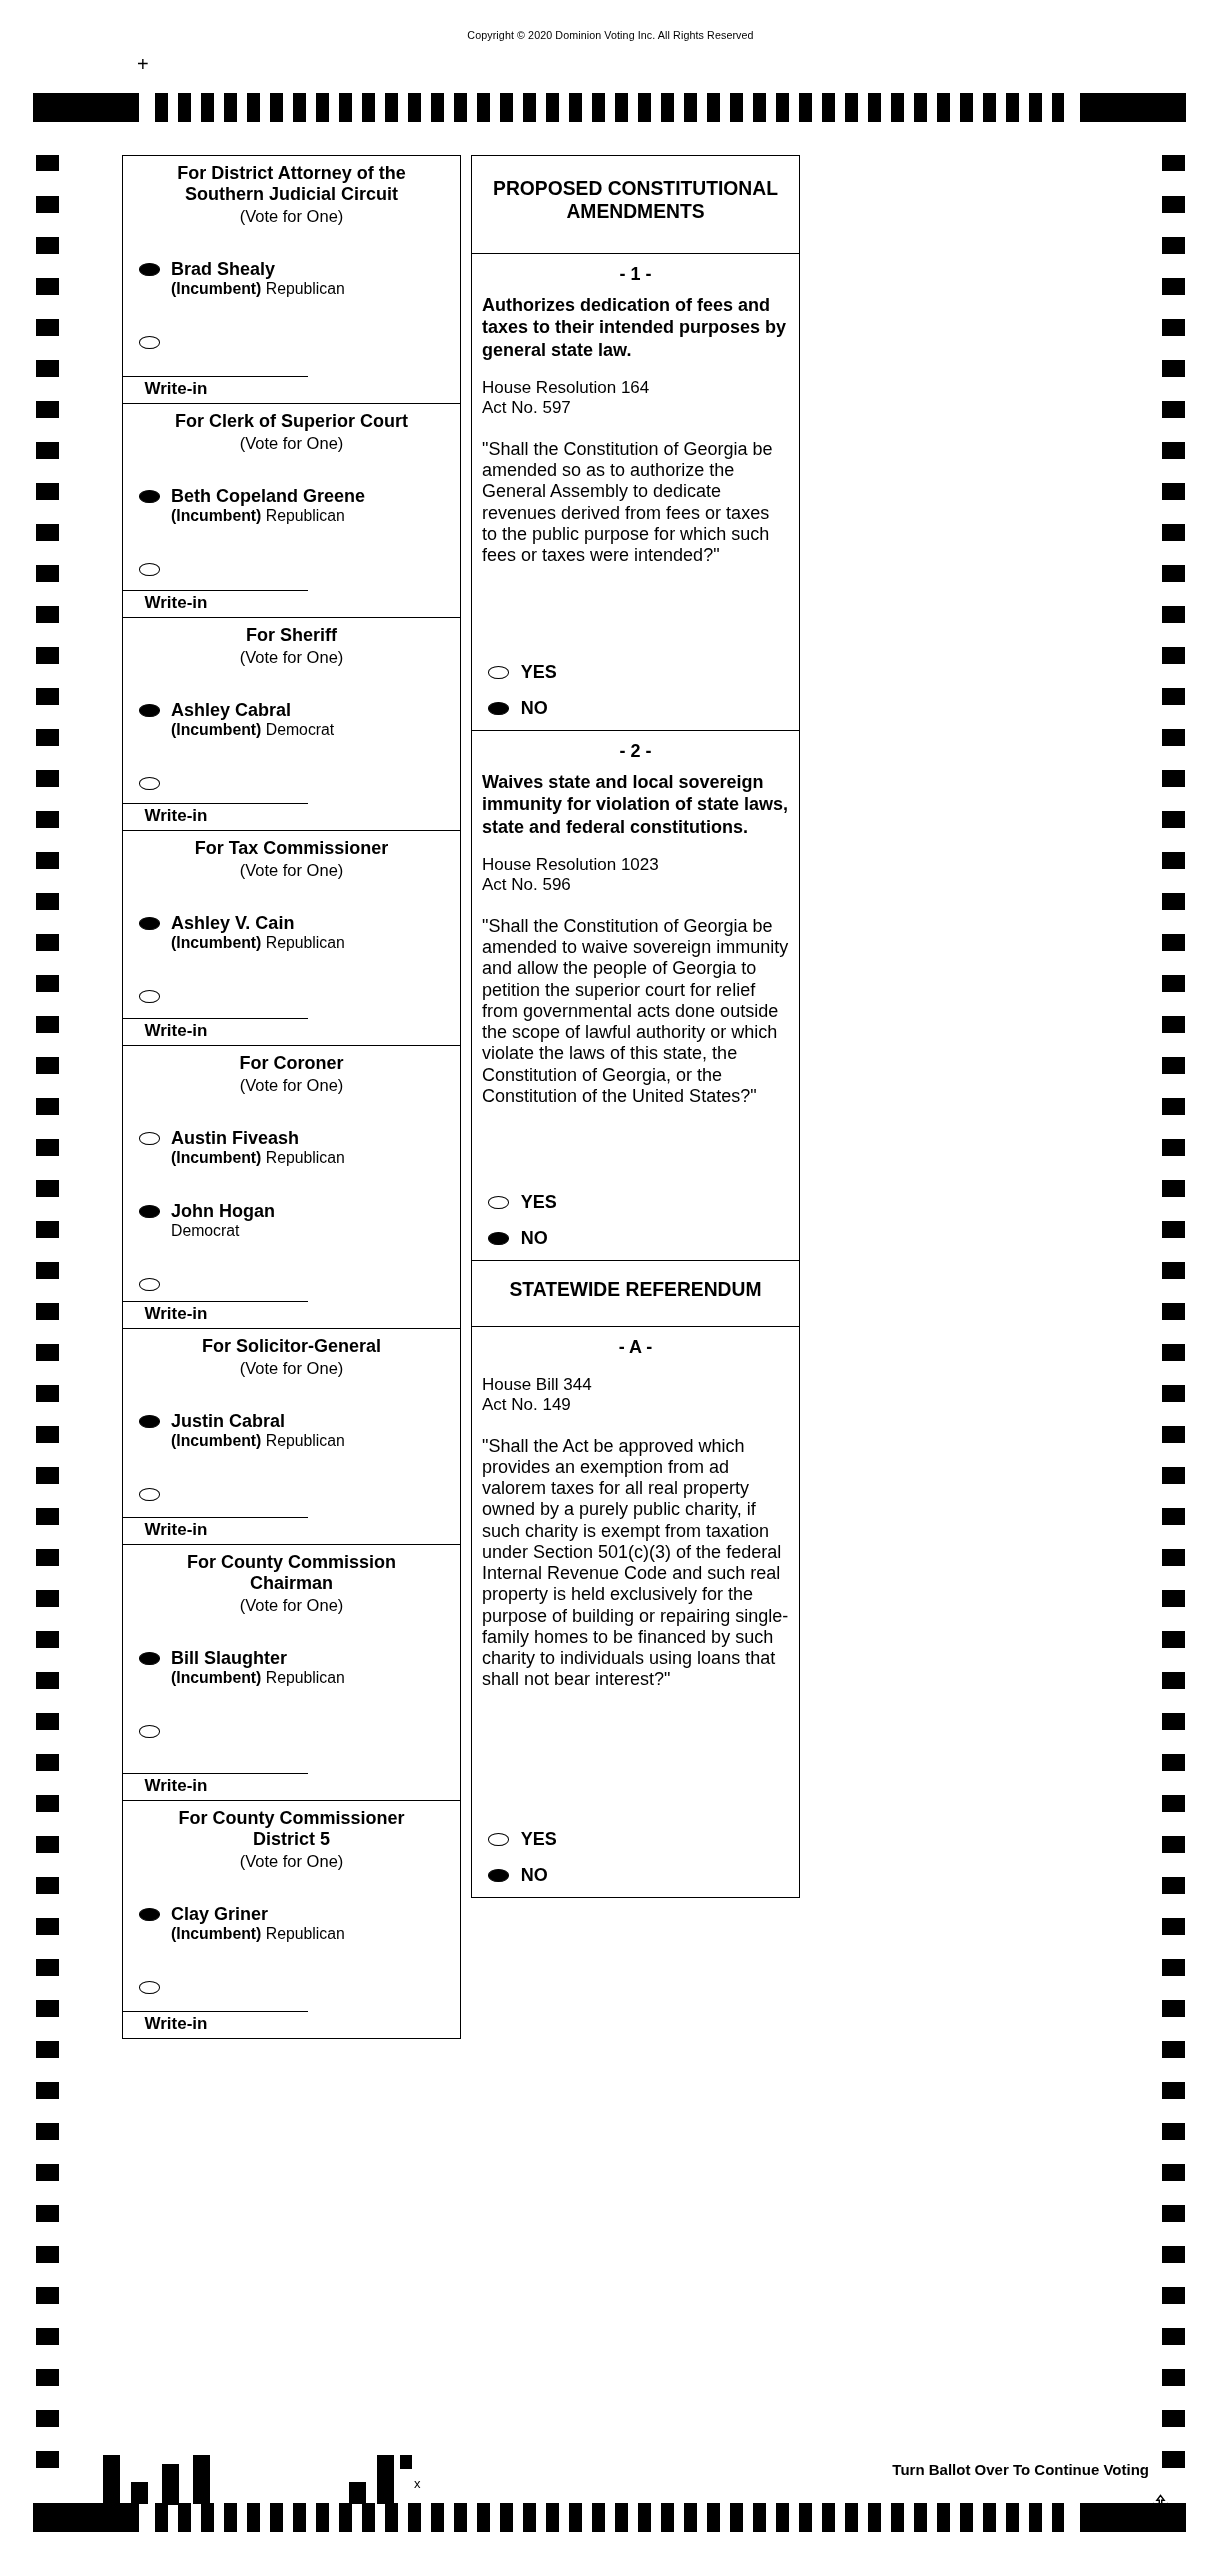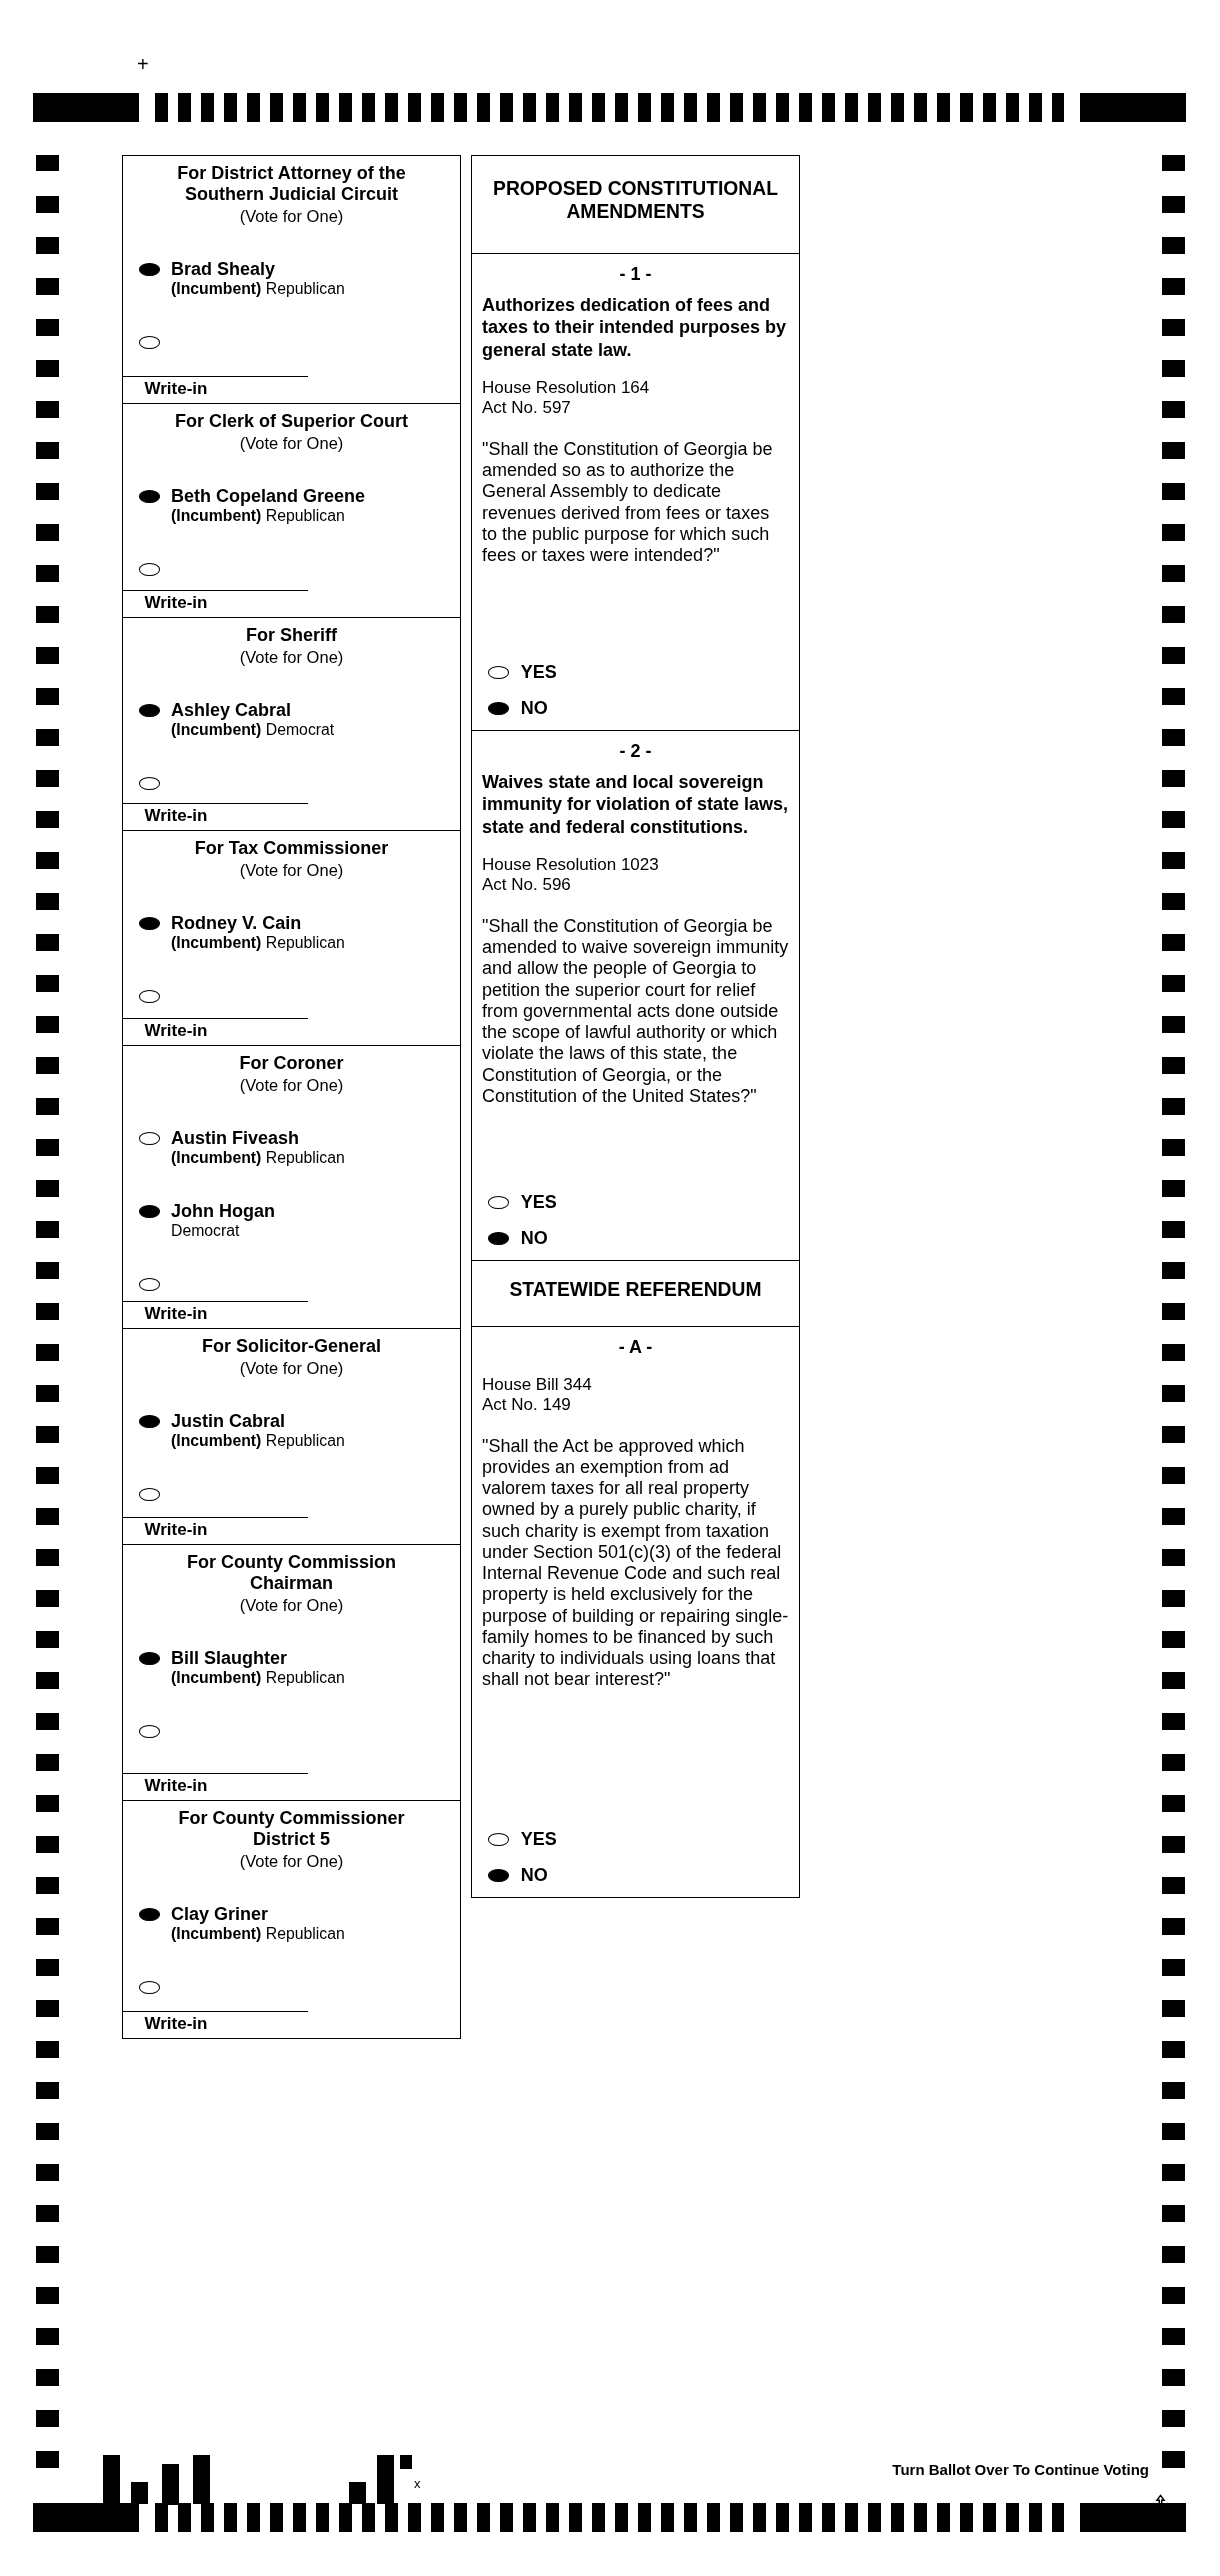--- a/index.html
+++ b/index.html
@@ -69,20 +69,21 @@
 
   
   .turn-over { position:absolute; top:2461px; right:72px; font-weight:bold; font-size:15px; }
   .move-icon { position:absolute; left:1146px; top:2493px; }
 </style>
 </head>
 <body>
 
 <div class="ballot">
 
+  <div class="copyright">Copyright © 2020 Dominion Voting Inc. All Rights Reserved</div>
   <div class="plus-mark">+</div>
 
   <div class="timing-row top">
     <div class="block l"></div>
     <div class="bars"></div>
     <div class="block r"></div>
   </div>
   <div class="timing-col left"></div>
   <div class="timing-col right"></div>
 
@@ -144,21 +145,21 @@
         <div class="wlabel">Write-in</div>
       </div>
     </section>
 
     <section class="contest c3">
       <div class="c-title">For Tax Commissioner</div>
       <div class="c-vote">(Vote for One)</div>
       <div class="cand">
         <span class="oval filled"></span>
         <span class="cand-text">
-          <span class="cand-name">Rodney V. Cain</span>
+          <span class="cand-name">Ashley V. Cain</span>
           <span class="cand-detail"><b>(Incumbent)</b> <span>Republican</span></span>
         </span>
       </div>
       <div class="cand">
         <span class="oval"></span>
       </div>
       <div class="writein">
         <div class="wline"></div>
         <div class="wlabel">Write-in</div>
       </div>

